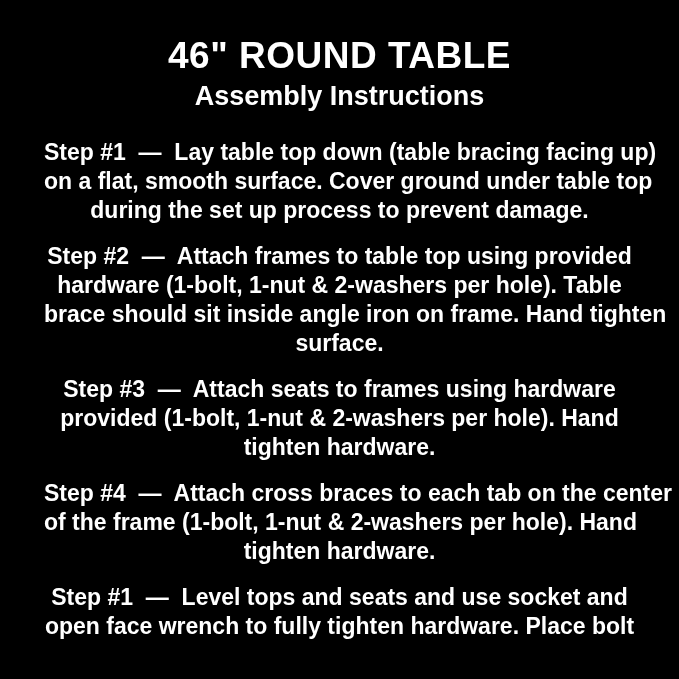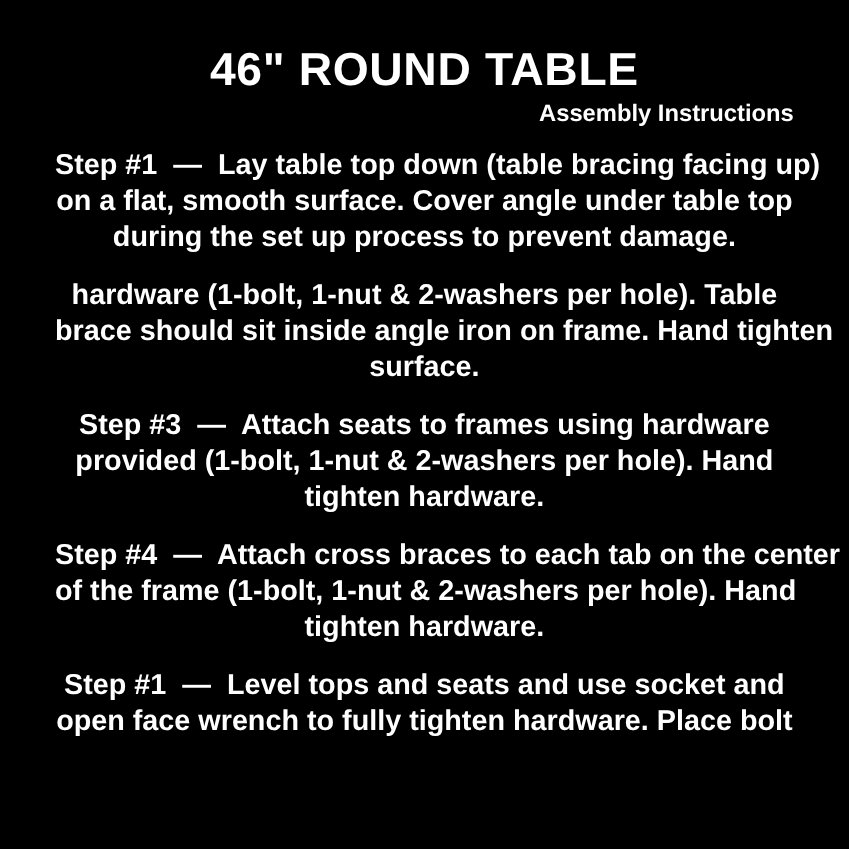--- a/index.html
+++ b/index.html
@@ -20,24 +20,24 @@
     overflow: hidden;
   }
   .title {
     text-align: center;
     font-size: 37px;
     line-height: 1.1;
     letter-spacing: 0.5px;
     margin: 0 0 4px 0;
   }
   .subtitle {
-    text-align: right;
-    font-size: 19px;
+    text-align: center;
+    font-size: 27px;
     line-height: 1.15;
-    margin: 0 0 14px 0;
+    margin: 0 0 26px 0;
   }
   .steps {
     font-size: 23px;
     line-height: 29px;
   }
   .step {
     margin: 0 0 17px 0;
   }
   .step-line {
     white-space: pre;
@@ -46,24 +46,25 @@
 </style>
 </head>
 <body>
 
 <div class="poster">
   <h1 class="title">46" ROUND TABLE</h1>
   <h2 class="subtitle">Assembly Instructions</h2>
   <div class="steps">
       <div class="step">
         <div class="step-line">Step #1  —  Lay table top down (table bracing facing up)</div>
-        <div class="step-line">on a flat, smooth surface. Cover angle under table top</div>
+        <div class="step-line">on a flat, smooth surface. Cover ground under table top</div>
         <div class="step-line">during the set up process to prevent damage.</div>
       </div>
       <div class="step">
+        <div class="step-line">Step #2  —  Attach frames to table top using provided</div>
         <div class="step-line">hardware (1-bolt, 1-nut &amp; 2-washers per hole). Table</div>
         <div class="step-line">brace should sit inside angle iron on frame. Hand tighten</div>
         <div class="step-line">surface.</div>
       </div>
       <div class="step">
         <div class="step-line">Step #3  —  Attach seats to frames using hardware</div>
         <div class="step-line">provided (1-bolt, 1-nut &amp; 2-washers per hole). Hand</div>
         <div class="step-line">tighten hardware.</div>
       </div>
       <div class="step">

